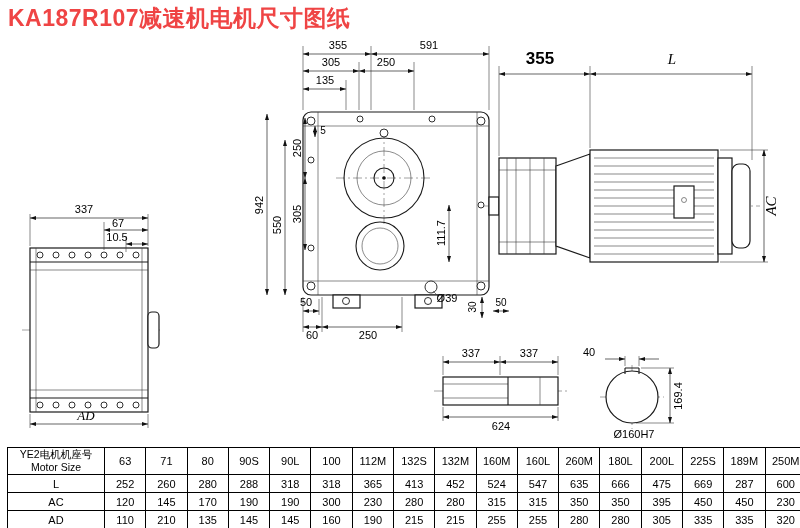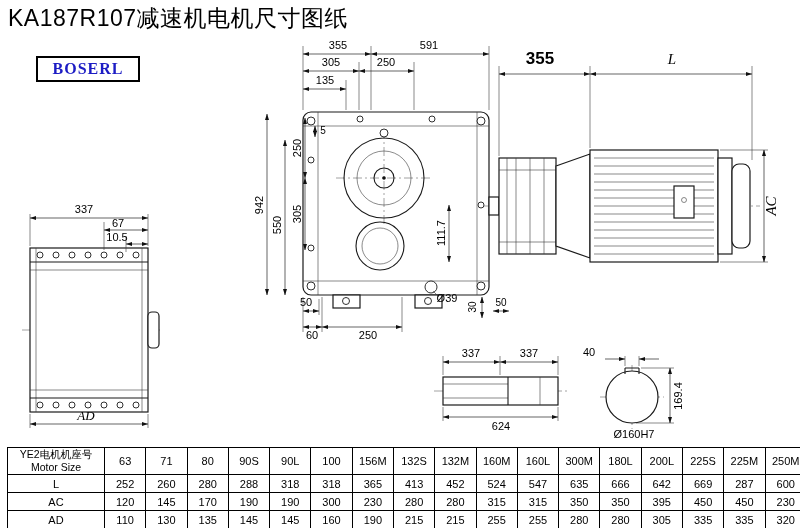--- a/index.html
+++ b/index.html
@@ -1,18 +1,18 @@
 <!DOCTYPE html>
 <html><head>
 <meta charset="utf-8">
 <style>
   * { margin:0; padding:0; box-sizing:border-box; }
   html,body { background:#ffffff; font-family:"Liberation Sans",sans-serif; }
   .page { position:relative; width:800px; height:528px; background:#fff; overflow:hidden; }
-  .title { position:absolute; left:8px; top:3px; font-size:23px; font-weight:normal; color:#000000; letter-spacing:.5px; white-space:nowrap; }
+  .title { position:absolute; left:8px; top:3px; font-size:23px; font-weight:bold; color:#ef4444; letter-spacing:.5px; white-space:nowrap; }
   .logo { position:absolute; left:36px; top:56px; width:104px; height:26px; border:2px solid #000; display:flex; align-items:center; justify-content:center; background:#fff; }
   .logo span { font-family:"Liberation Serif",serif; font-weight:bold; font-size:16px; color:#1c1cc4; letter-spacing:1px; }
   .drawing { position:absolute; left:0; top:0; }
   .drawing text { font:11px "Liberation Sans",sans-serif; fill:#000; text-anchor:middle; }
   .drawing .bigdim { font:bold 17px "Liberation Sans",sans-serif; }
   .drawing .ser  { font:italic 15px "Liberation Serif",serif; }
   .drawing .ser2 { font:italic 13px "Liberation Serif",serif; }
   .drawing .sm   { font:10px "Liberation Sans",sans-serif; }
   .o { fill:#fff; stroke:#1a1a1a; stroke-width:1.2; }
   .l { fill:none; stroke:#1a1a1a; stroke-width:1.1; }
@@ -27,23 +27,20 @@
   table.size thead th { height:27px; }
   th.first { width:97px; }
   .hcn,.hen { font-size:10.5px; line-height:1.2; }
 </style>
 </head>
 <body>
 
 <div class="page">
 
   <div class="title">KA187R107减速机电机尺寸图纸</div>
-  <div class="logo">
-    <span>BOSERL</span>
-  </div>
 
   <svg class="drawing" width="800" height="447" viewBox="0 0 800 447" xmlns="http://www.w3.org/2000/svg">
     <defs>
       <marker id="arr" viewBox="0 0 10 10" refX="9.5" refY="5" markerWidth="9" markerHeight="9" orient="auto-start-reverse">
         <path d="M0,1.8 L10,5 L0,8.2 Z" fill="#111"></path>
       </marker>
     </defs>
 
     <g>
       <line class="c" x1="22" y1="330" x2="160" y2="330"></line>
@@ -206,50 +203,50 @@
           <th class="first">
             <div class="hcn">YE2电机机座号</div>
             <div class="hen">Motor Size</div>
           </th>
         <th>63</th>
             <th>71</th>
             <th>80</th>
             <th>90S</th>
             <th>90L</th>
             <th>100</th>
-            <th>156M</th>
+            <th>112M</th>
             <th>132S</th>
             <th>132M</th>
             <th>160M</th>
             <th>160L</th>
-            <th>300M</th>
+            <th>260M</th>
             <th>180L</th>
             <th>200L</th>
             <th>225S</th>
-            <th>225M</th>
+            <th>189M</th>
             <th>250M</th>
           </tr>
       </thead>
       <tbody id="table-body">
           <tr>
             <th>L</th>
             <td>252</td>
             <td>260</td>
             <td>280</td>
             <td>288</td>
             <td>318</td>
             <td>318</td>
             <td>365</td>
             <td>413</td>
             <td>452</td>
             <td>524</td>
             <td>547</td>
             <td>635</td>
             <td>666</td>
-            <td>642</td>
+            <td>475</td>
             <td>669</td>
             <td>287</td>
             <td>600</td>
           </tr>
           <tr>
             <th>AC</th>
             <td>120</td>
             <td>145</td>
             <td>170</td>
             <td>190</td>
@@ -263,21 +260,21 @@
             <td>350</td>
             <td>350</td>
             <td>395</td>
             <td>450</td>
             <td>450</td>
             <td>230</td>
           </tr>
           <tr>
             <th>AD</th>
             <td>110</td>
-            <td>130</td>
+            <td>210</td>
             <td>135</td>
             <td>145</td>
             <td>145</td>
             <td>160</td>
             <td>190</td>
             <td>215</td>
             <td>215</td>
             <td>255</td>
             <td>255</td>
             <td>280</td>

